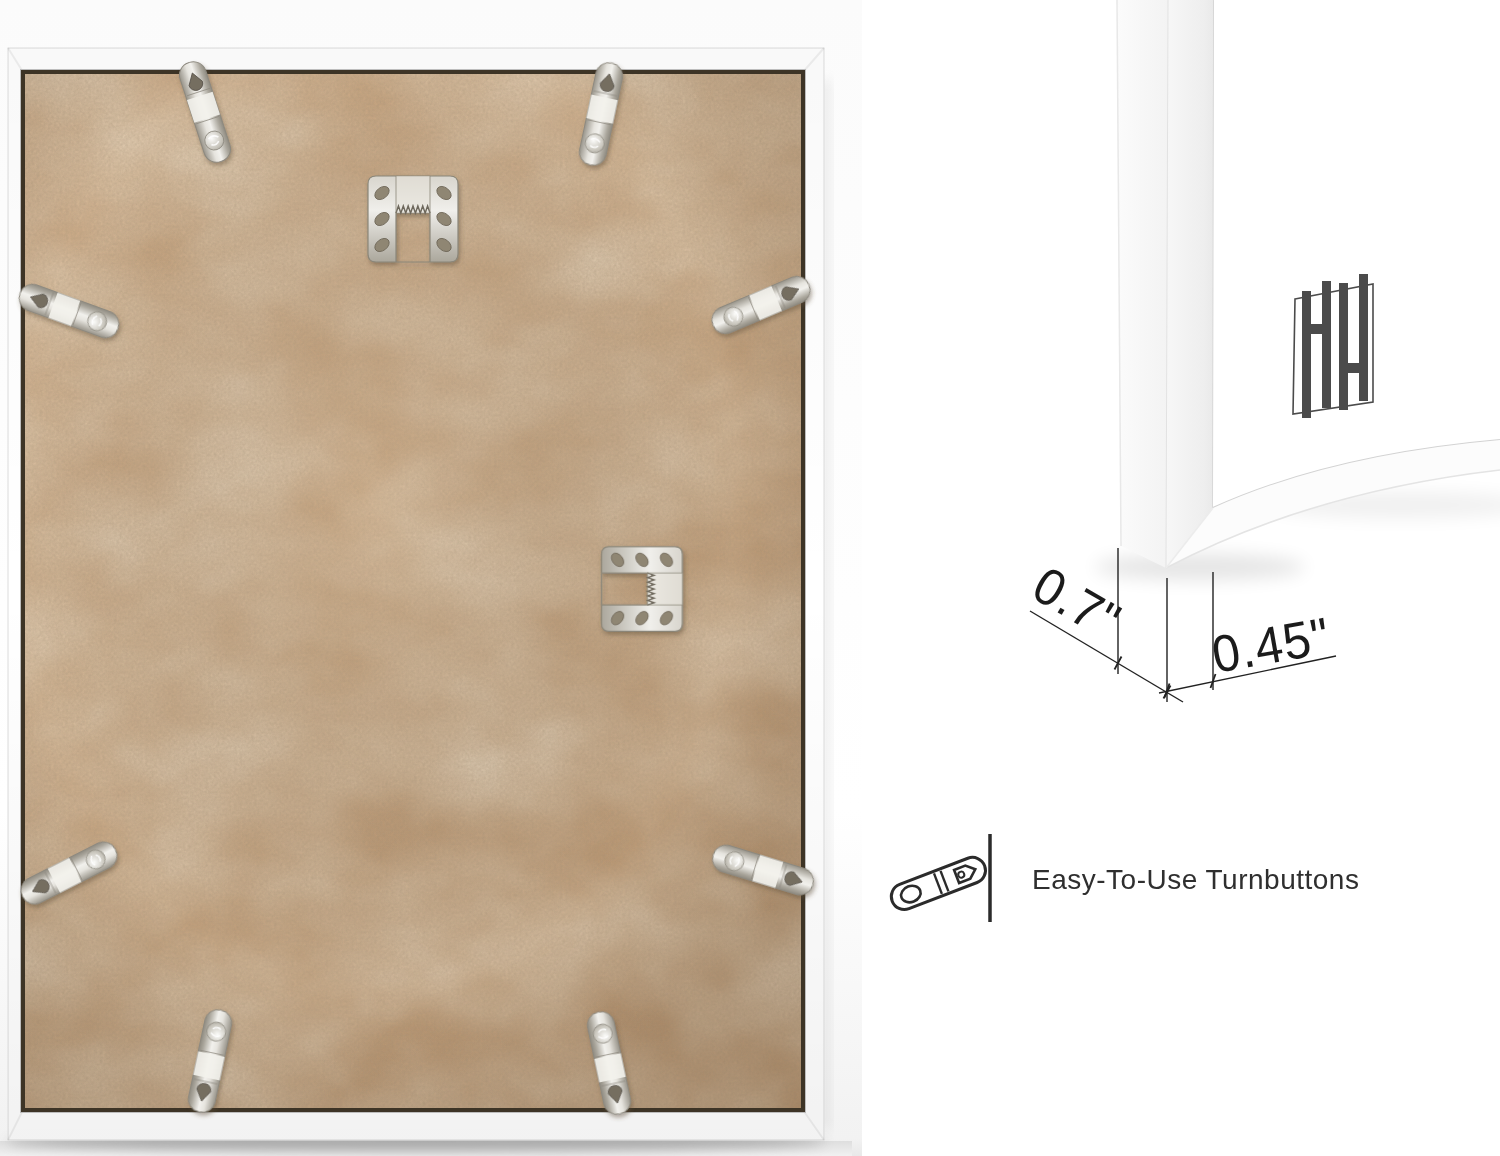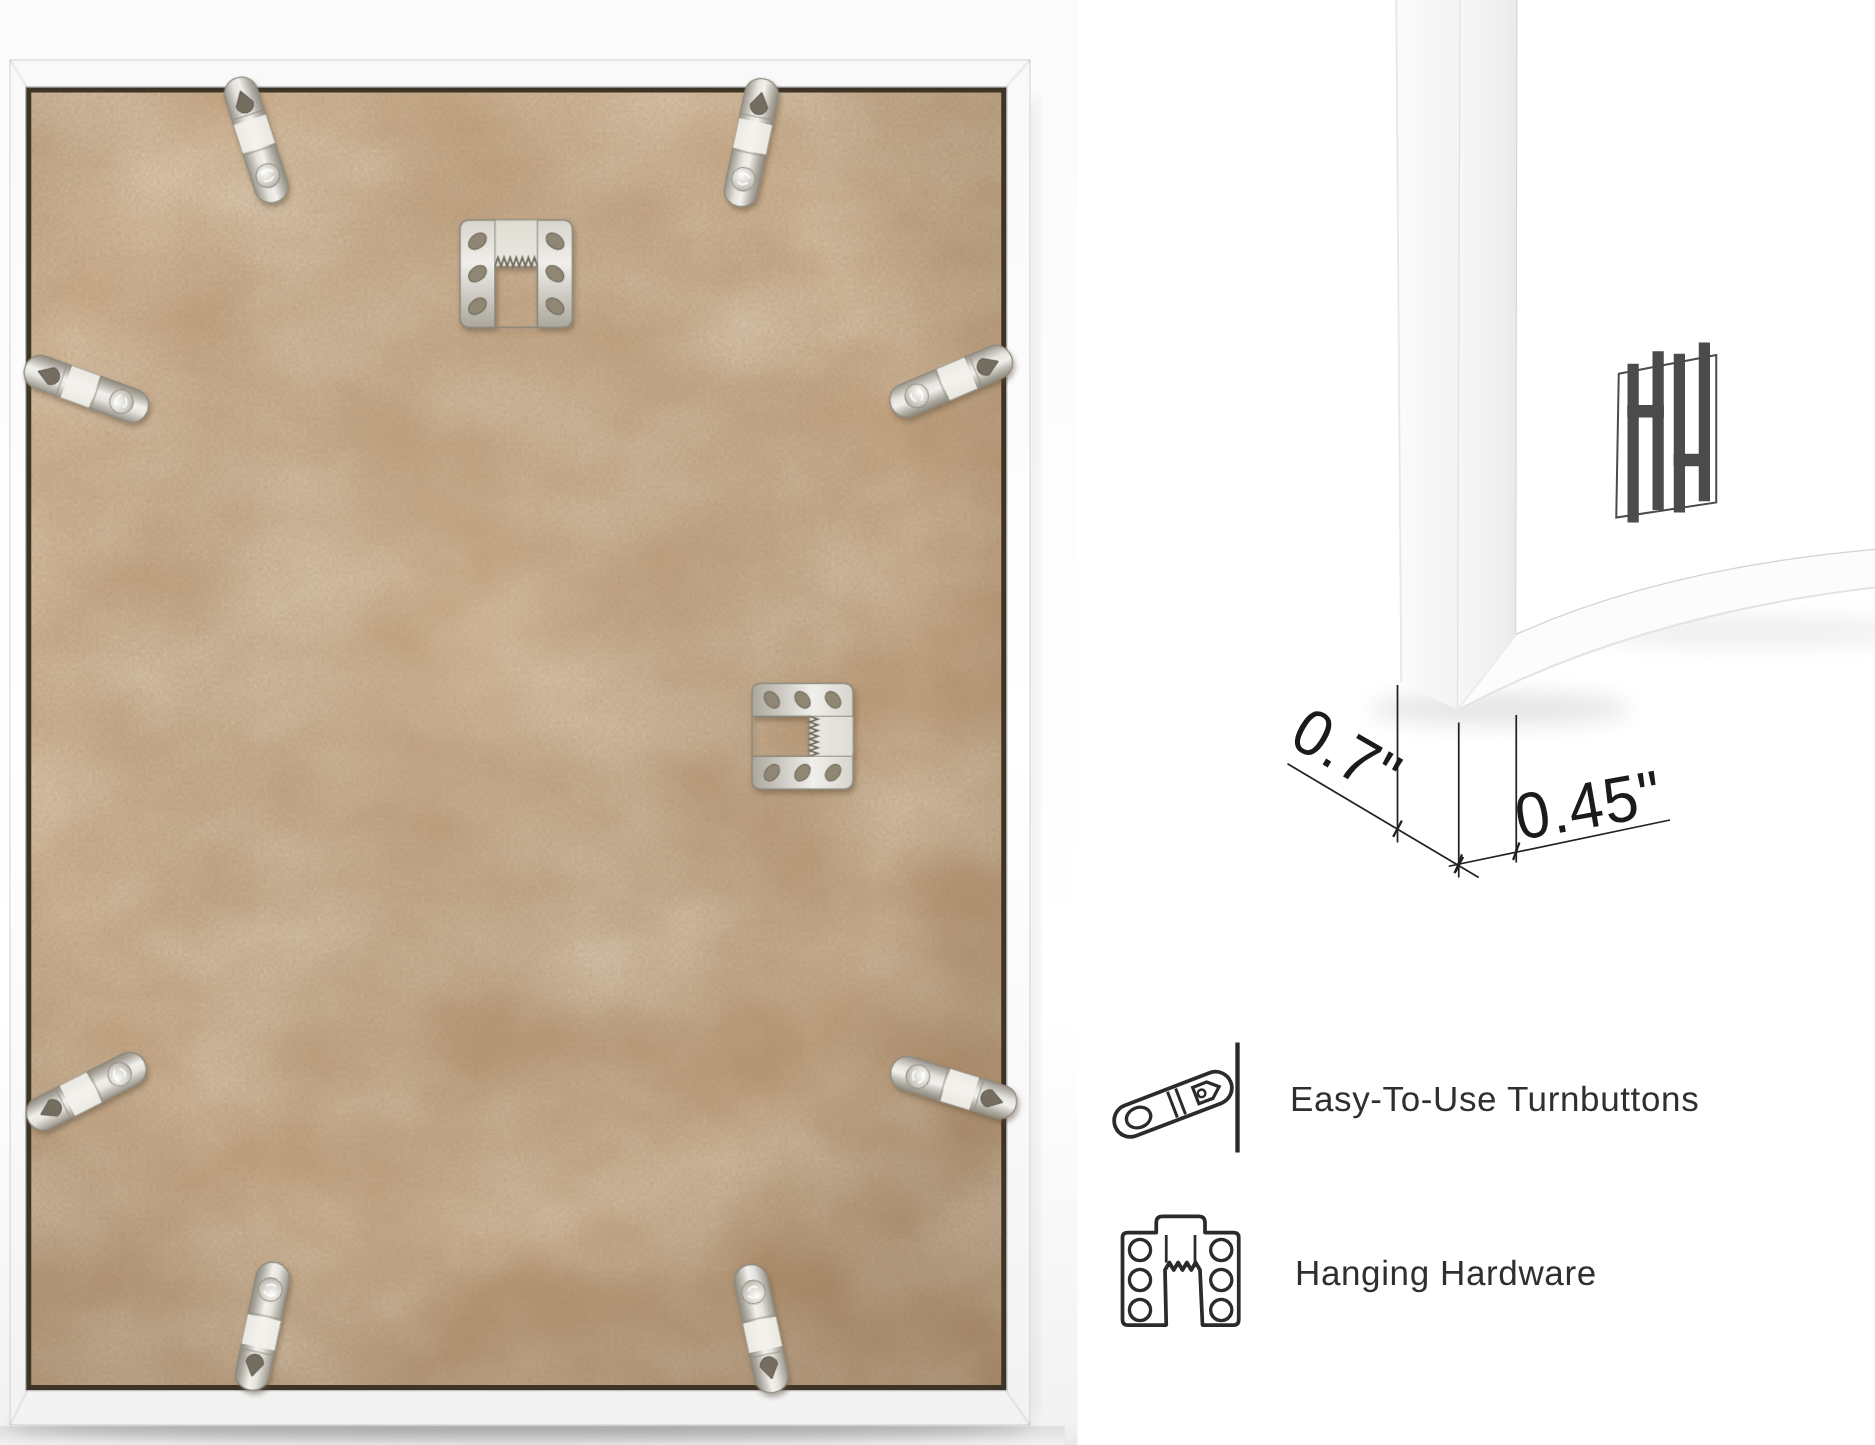--- a/index.html
+++ b/index.html
@@ -233,32 +233,14 @@
         <ellipse cx="-28" cy="0" rx="10" ry="8" stroke-width="2.6"></ellipse>
         <line x1="1" y1="-11" x2="1" y2="11" stroke-width="2.4"></line>
         <line x1="8" y1="-11" x2="8" y2="11" stroke-width="2.4"></line>
         <path d="M21,-7 L33,-7 L41,0 L33,7 L21,7 Z" stroke-width="2.6"></path>
         <circle cx="26" cy="0" r="3" stroke-width="2"></circle>
       </g>
     </svg>
     <span class="feature-label">Easy-To-Use Turnbuttons</span>
   </div>
 
-  <div class="feature-row row2">
-    <svg class="feature-icon" width="114" height="102" viewBox="0 0 114 102">
-      <g fill="none" stroke="#2b2b2b" stroke-width="3" stroke-linejoin="round">
-        <path d="M14,94 Q10,94 10,90 L10,24 Q10,20 14,20 L37,20 L37,12 Q37,7 42,7 L71,7 Q76,7 76,12 L76,20 L99,20 Q103,20 103,24 L103,90 Q103,94 99,94 L74,94 L72,50
-                 l-3.5,-6 -3.5,6 -3.5,-6 -3.5,6 -3.5,-6 -3.5,6 -3.5,-6 -3.5,6
-                 L45,94 Z"></path>
-        <line x1="45" y1="22" x2="45" y2="44" stroke-width="2.2"></line>
-        <line x1="68" y1="22" x2="68" y2="44" stroke-width="2.2"></line>
-        <circle cx="24" cy="34" r="8.5" stroke-width="2.6"></circle>
-        <circle cx="24" cy="58" r="8.5" stroke-width="2.6"></circle>
-        <circle cx="24" cy="82" r="8.5" stroke-width="2.6"></circle>
-        <circle cx="89" cy="34" r="8.5" stroke-width="2.6"></circle>
-        <circle cx="89" cy="58" r="8.5" stroke-width="2.6"></circle>
-        <circle cx="89" cy="82" r="8.5" stroke-width="2.6"></circle>
-      </g>
-    </svg>
-    <span class="feature-label">Hanging Hardware</span>
-  </div>
 
 </div>
 
 </body></html>

